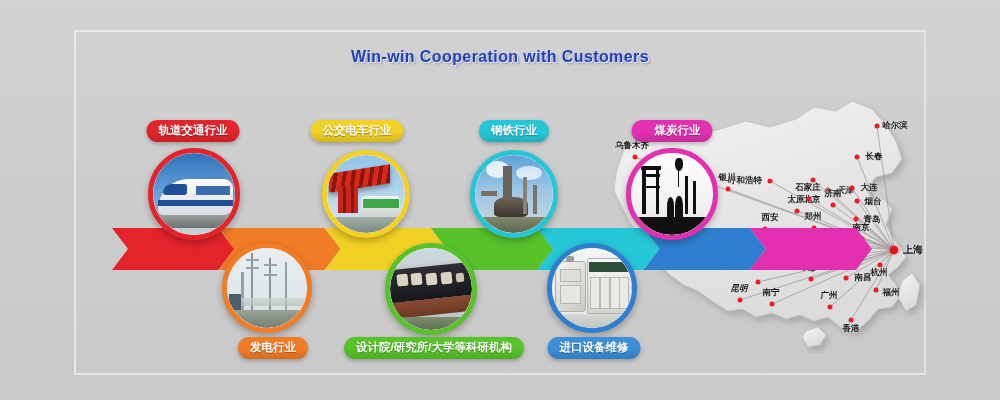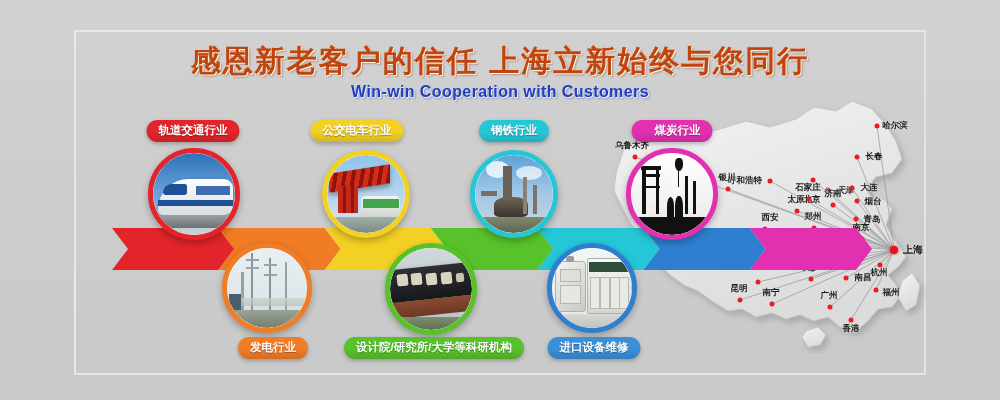--- a/index.html
+++ b/index.html
@@ -72,21 +72,20 @@
   .obj{position:absolute;}
 </style>
 </head>
 <body>
 
 <div id="banner">
 
   <div id="frame"></div>
 
   <div id="headline">
-    <div class="title-cn">感恩新老客户的信任 上海立新始终与您同行</div>
     <div class="title-en">Win-win Cooperation with Customers</div>
   </div>
 
   <div id="map">
     <svg width="400" height="290" viewBox="0 0 400 290">
       <defs>
         <linearGradient id="mapg" x1="0" y1="0" x2="0.4" y2="1">
           <stop offset="0%" stop-color="#f4f4f4"></stop>
           <stop offset="55%" stop-color="#e6e6e6"></stop>
           <stop offset="100%" stop-color="#dcdcdc"></stop>
@@ -179,21 +178,21 @@
         <div class="city-label" style="left: 279px; top: 178px;">杭州</div>
         <div class="city-pt" style="left: 158px; top: 187px;"></div>
         <div class="city-label" style="left: 157px; top: 168px;">贵阳</div>
         <div class="city-pt" style="left: 211px; top: 184px;"></div>
         <div class="city-label" style="left: 210px; top: 173px;">长沙</div>
         <div class="city-pt" style="left: 246px; top: 183px;"></div>
         <div class="city-label" style="left: 263px; top: 183px;">南昌</div>
         <div class="city-pt" style="left: 276px; top: 195px;"></div>
         <div class="city-label" style="left: 291px; top: 198px;">福州</div>
         <div class="city-pt" style="left: 140px; top: 205px;"></div>
-        <div class="city-label" style="left: 139px; top: 194px;">昆明</div>
+        <div class="city-label" style="left: 139px; top: 194px; font-style: italic;">昆明</div>
         <div class="city-pt" style="left: 172px; top: 209px;"></div>
         <div class="city-label" style="left: 171px; top: 198px;">南宁</div>
         <div class="city-pt" style="left: 230px; top: 212px;"></div>
         <div class="city-label" style="left: 229px; top: 201px;">广州</div>
         <div class="city-pt" style="left: 251px; top: 225px;"></div>
         <div class="city-label" style="left: 251px; top: 234px;">香港</div>
         <div class="city-pt hub-pt" style="left: 294px; top: 155px;"></div>
         <div class="city-label" style="left: 313px; top: 155px; font-size: 10px; color: rgb(17, 17, 17);">上海</div>
       </div>
   </div>

